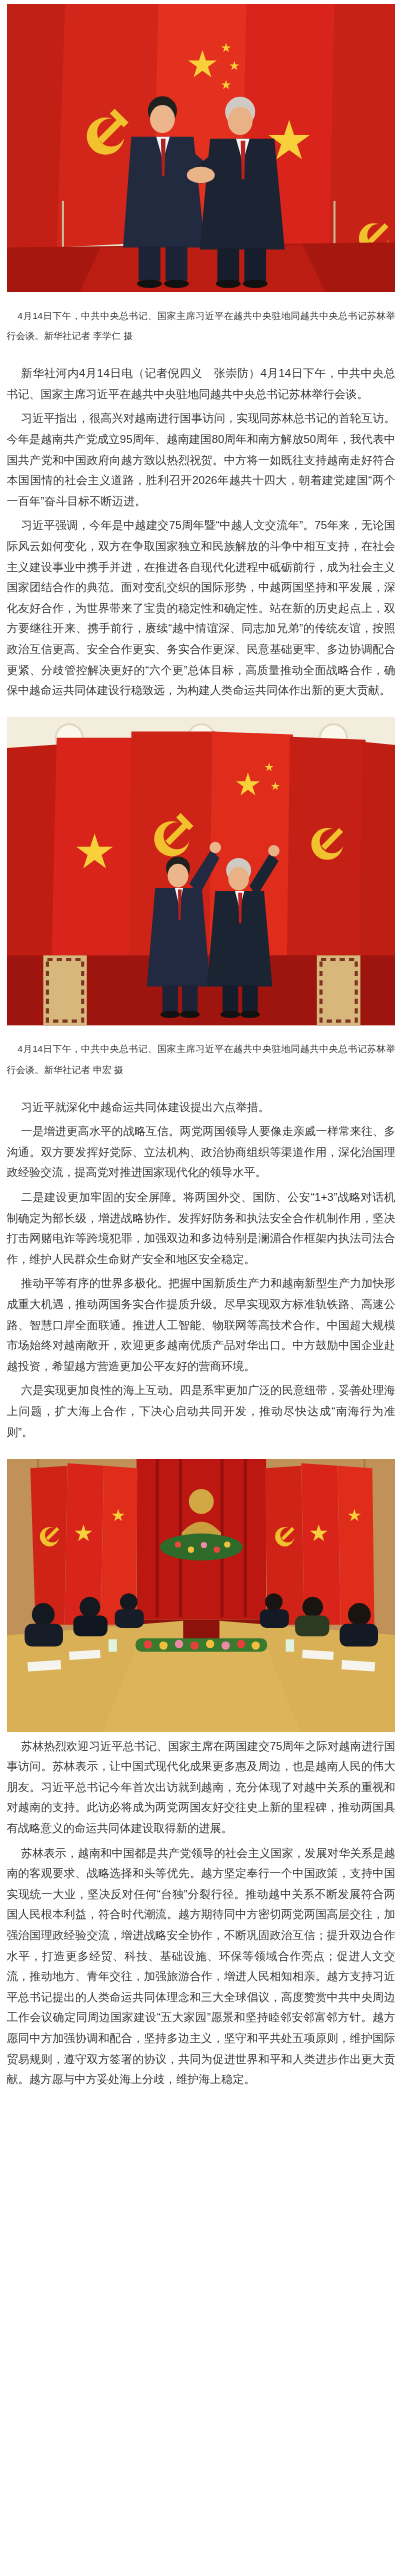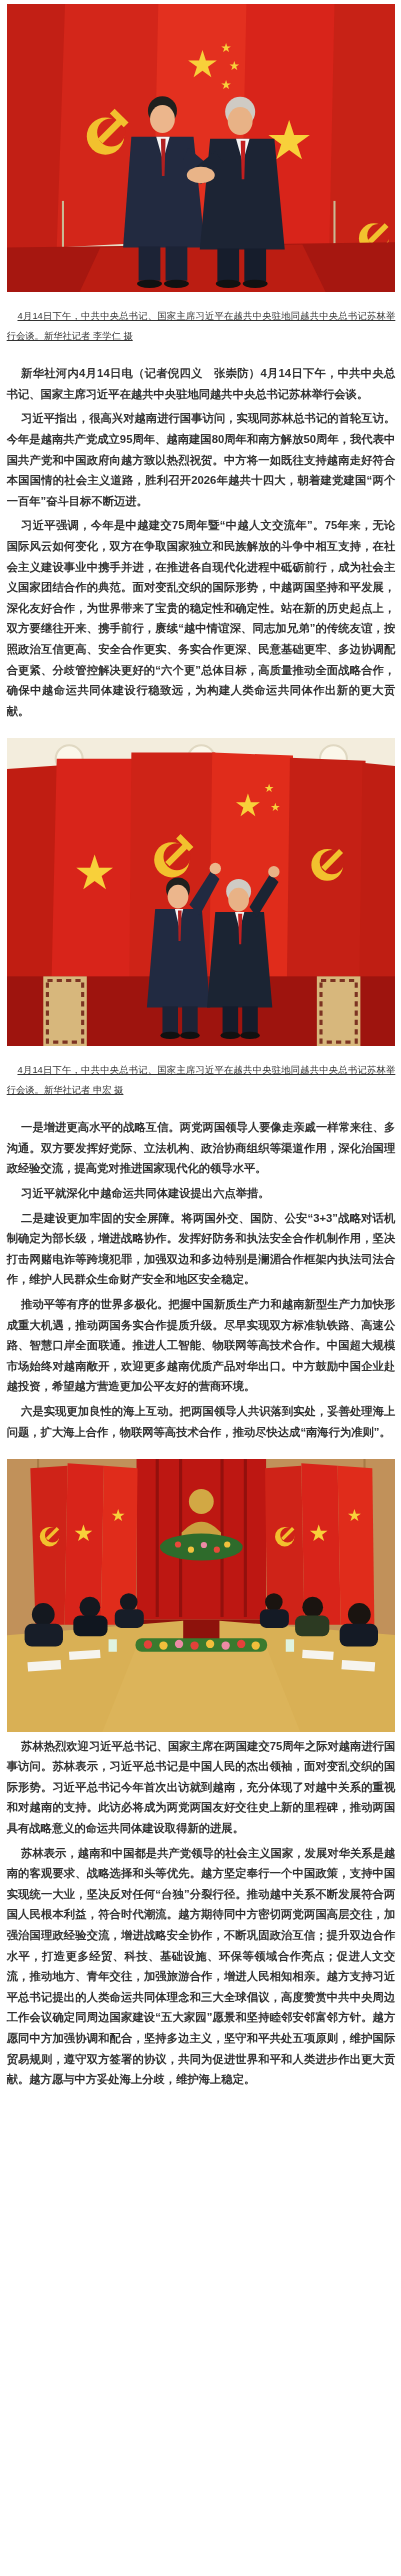--- a/index.html
+++ b/index.html
@@ -9,27 +9,25 @@
     font-family:"Liberation Sans", sans-serif;
     color:#333333; background:#ffffff;
   }
   figure.photo { margin:16.5px 0 0 0; }
   figure.photo:first-child { margin-top:0; }
   figure.photo svg { display:block; width:100%; height:auto; }
   p.para {
     font-size:11.3px; line-height:20.6px; text-align:justify;
     text-indent:14.4px; margin:4px 0;
     word-break:break-all;
-    font-weight:bold;
   }
   p.caption {
     font-size:9.3px; line-height:20.6px; text-align:justify;
     text-indent:10.8px; margin:13.4px 0 16.5px 0;
     word-break:break-all;
-    text-decoration:underline;
   }
 </style>
 </head>
 <body>
 
 <div class="article">
 
   <figure class="photo">
     <svg viewBox="0 0 750 556" xmlns="http://www.w3.org/2000/svg">
       <rect width="750" height="556" fill="#e7dcc4"></rect>
@@ -154,25 +152,25 @@
         <polygon points="446,339 454,339 452,398 448,398" fill="#c21f1f"></polygon>
         <rect x="416" y="518" width="30" height="52" fill="#151c2b"></rect>
         <rect x="454" y="518" width="30" height="52" fill="#151c2b"></rect>
         <ellipse cx="431" cy="574" rx="19" ry="7" fill="#111111"></ellipse>
         <ellipse cx="469" cy="574" rx="19" ry="7" fill="#111111"></ellipse>
       </g>
     </svg>
   </figure>
   <p class="caption">4月14日下午，中共中央总书记、国家主席习近平在越共中央驻地同越共中央总书记苏林举行会谈。新华社记者 申宏 摄</p>
 
+  <p class="para">习近平就深化中越命运共同体建设提出六点举措。</p>
   <p class="para">一是增进更高水平的战略互信。两党两国领导人要像走亲戚一样常来往、多沟通。双方要发挥好党际、立法机构、政治协商组织等渠道作用，深化治国理政经验交流，提高党对推进国家现代化的领导水平。</p>
-  <p class="para">习近平就深化中越命运共同体建设提出六点举措。</p>
-  <p class="para">二是建设更加牢固的安全屏障。将两国外交、国防、公安“3+3”战略对话机制确定为部长级，增进战略协作。发挥好防务和执法安全合作机制作用，坚决打击网赌电诈等跨境犯罪，加强双边和多边特别是澜湄合作框架内执法司法合作，维护人民群众生命财产安全和地区安全稳定。</p>
+  <p class="para">二是建设更加牢固的安全屏障。将两国外交、国防、公安“1+3”战略对话机制确定为部长级，增进战略协作。发挥好防务和执法安全合作机制作用，坚决打击网赌电诈等跨境犯罪，加强双边和多边特别是澜湄合作框架内执法司法合作，维护人民群众生命财产安全和地区安全稳定。</p>
   <p class="para">推动平等有序的世界多极化。把握中国新质生产力和越南新型生产力加快形成重大机遇，推动两国务实合作提质升级。尽早实现双方标准轨铁路、高速公路、智慧口岸全面联通。推进人工智能、物联网等高技术合作。中国超大规模市场始终对越南敞开，欢迎更多越南优质产品对华出口。中方鼓励中国企业赴越投资，希望越方营造更加公平友好的营商环境。</p>
-  <p class="para">六是实现更加良性的海上互动。把两国领导人共识落到实处，妥善处理海上问题，扩大海上合作，物联网等高技术合作，推动尽快达成“南海行为准则”。</p>
+  <p class="para">六是实现更加良性的海上互动。四是系牢更加广泛的民意纽带，妥善处理海上问题，扩大海上合作，下决心启动共同开发，推动尽快达成“南海行为准则”。</p>
 
   <figure class="photo">
     <svg viewBox="0 0 750 527" xmlns="http://www.w3.org/2000/svg">
       <rect width="750" height="527" fill="#c1915a"></rect>
       <line x1="60" y1="0" x2="60" y2="320" stroke="#a87a45" stroke-width="4"></line>
       <line x1="690" y1="0" x2="690" y2="320" stroke="#a87a45" stroke-width="4"></line>
       <rect x="250" width="250" height="310" fill="#bd1712"></rect>
       <line x1="290" y1="0" x2="290" y2="305" stroke="#93100d" stroke-width="6"></line>
       <line x1="335" y1="0" x2="335" y2="305" stroke="#93100d" stroke-width="6"></line>
       <line x1="415" y1="0" x2="415" y2="305" stroke="#93100d" stroke-width="6"></line>
@@ -242,17 +240,17 @@
           <rect x="556" y="302" width="66" height="40" rx="13" fill="#2c3a22"></rect>
         <circle cx="515" cy="276" r="17" fill="#1a1410"></circle>
           <rect x="488" y="290" width="56" height="36" rx="12" fill="#141a25"></rect>
         <rect x="570" y="370" width="60" height="16" fill="#f6f4ee" transform="rotate(4 600 378)"></rect>
         <rect x="646" y="390" width="64" height="18" fill="#f6f4ee" transform="rotate(4 678 399)"></rect>
         <rect x="538" y="348" width="16" height="24" fill="#dff3e0"></rect>
       </g>
     </svg>
   </figure>
 
-  <p class="para">苏林热烈欢迎习近平总书记、国家主席在两国建交75周年之际对越南进行国事访问。苏林表示，习近平总书记是中国人民的杰出领袖，面对变乱交织的国际形势。习近平总书记今年首次出访就到越南，充分体现了对越中关系的重视和对越南的支持。此访必将成为两党两国友好交往史上新的里程碑，推动两国具有战略意义的命运共同体建设取得新的进展。</p>
+  <p class="para">苏林热烈欢迎习近平总书记、国家主席在两国建交75周年之际对越南进行国事访问。苏林表示，让中国式现代化成果更多惠及周边，也是越南人民的伟大朋友。习近平总书记今年首次出访就到越南，充分体现了对越中关系的重视和对越南的支持。此访必将成为两党两国友好交往史上新的里程碑，推动两国具有战略意义的命运共同体建设取得新的进展。</p>
   <p class="para">苏林表示，越南和中国都是共产党领导的社会主义国家，发展对华关系是越南的客观要求、战略选择和头等优先。越方坚定奉行一个中国政策，支持中国实现统一大业，坚决反对任何“台独”分裂行径。推动越中关系不断发展符合两国人民根本利益，符合时代潮流。越方期待同中方密切两党两国高层交往，加强治国理政经验交流，增进战略安全协作，不断巩固政治互信；提升双边合作水平，打造更多经贸、科技、基础设施、环保等领域合作亮点；促进人文交流，推动地方、青年交往，加强旅游合作，增进人民相知相亲。越方支持习近平总书记提出的人类命运共同体理念和三大全球倡议，高度赞赏中共中央周边工作会议确定同周边国家建设“五大家园”愿景和坚持睦邻安邻富邻方针。越方愿同中方加强协调和配合，坚持多边主义，坚守和平共处五项原则，维护国际贸易规则，遵守双方签署的协议，共同为促进世界和平和人类进步作出更大贡献。越方愿与中方妥处海上分歧，维护海上稳定。</p>
 
 </div>
 
 
 </body></html>

